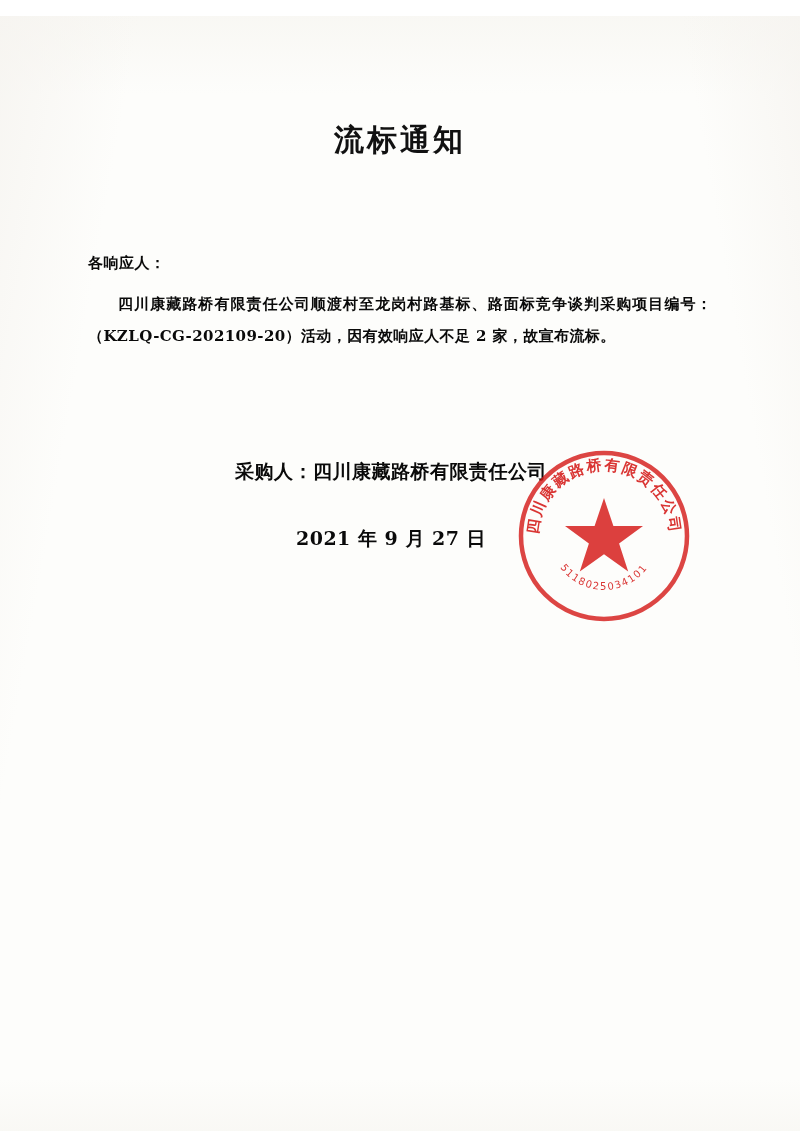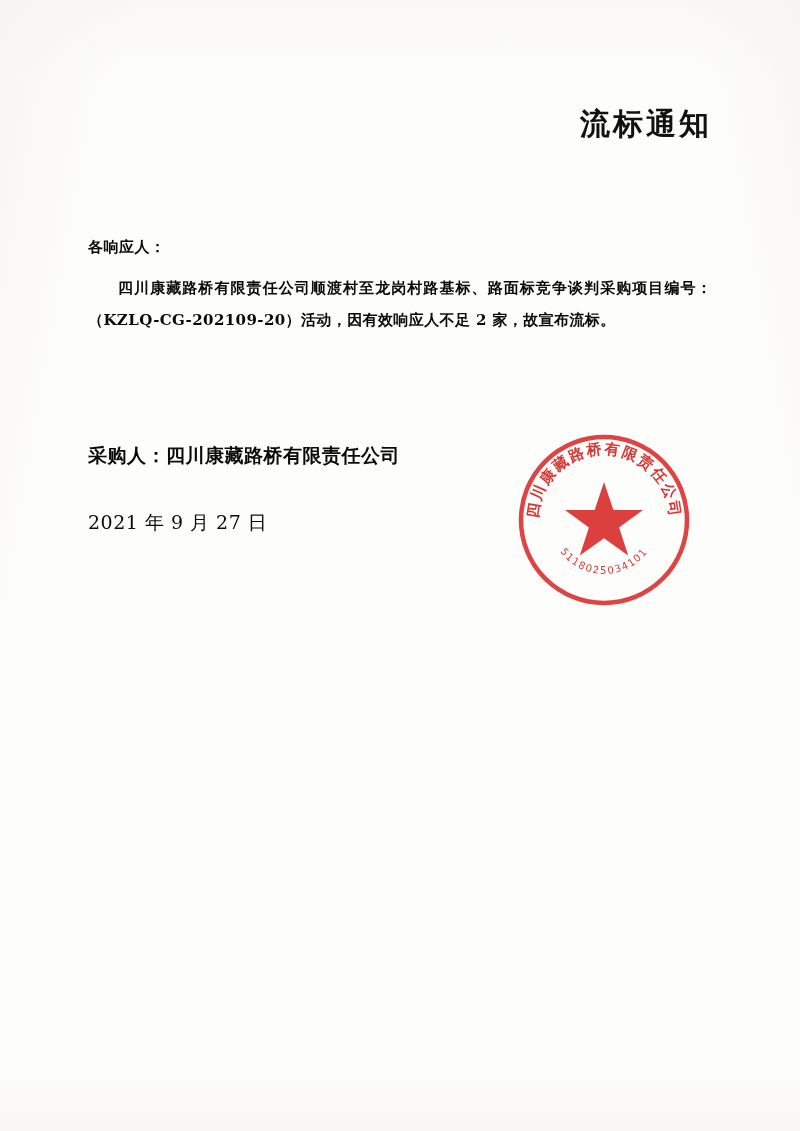--- a/index.html
+++ b/index.html
@@ -32,23 +32,23 @@
       linear-gradient(to bottom, rgba(248,247,243,0.9) 0%, rgba(255,255,255,0) 7%),
       linear-gradient(to top, rgba(247,246,242,0.9) 0%, rgba(255,255,255,0) 6%);
     pointer-events: none;
   }
   .content {
     position: relative;
     z-index: 2;
     padding: 0 88px;
   }
   .doc-title {
-    margin: 0;
+    margin: 16px;
     padding-top: 104px;
-    text-align: right;
+    text-align: center;
     font-size: 30px;
     font-weight: bold;
     letter-spacing: 3px;
     font-family: "DejaVu Serif", "Liberation Serif", serif;
     color: #111111;
   }
   .salutation {
     margin-top: 88px;
     font-size: 15px;
     line-height: 1.9;
@@ -62,35 +62,35 @@
     line-height: 2.15;
     text-align: justify;
     text-indent: 2em;
     letter-spacing: 0.4px;
     font-weight: 600;
     font-family: "DejaVu Serif", "Liberation Serif", serif;
     word-break: break-all;
   }
   .signature-block {
     margin-top: 104px;
-    text-align: left;
+    text-align: center;
     padding-right: 18px;
   }
   .sign-line {
     font-size: 19px;
     letter-spacing: 0.5px;
     font-weight: 600;
     font-family: "DejaVu Serif", "Liberation Serif", serif;
     line-height: 1.6;
   }
   .date-line {
     margin-top: 40px;
     font-size: 19px;
     letter-spacing: 0.5px;
-    font-weight: 400;
+    font-weight: 700;
     font-family: "DejaVu Serif", "Liberation Serif", serif;
   }
 
   
   .seal {
     position: absolute;
     left: 516px;
     top: 432px;
     width: 176px;
     height: 176px;

